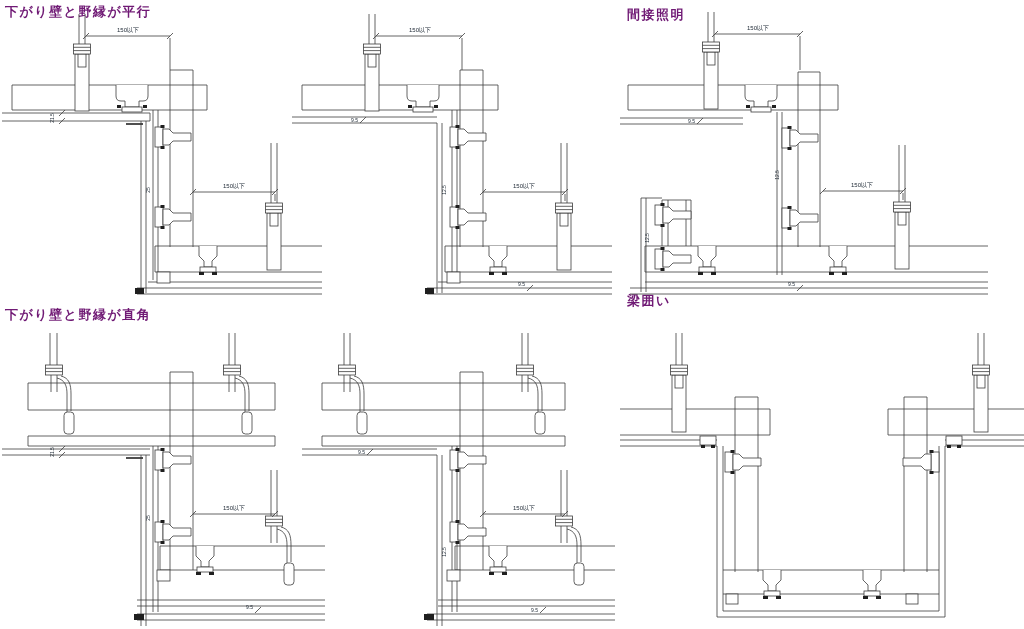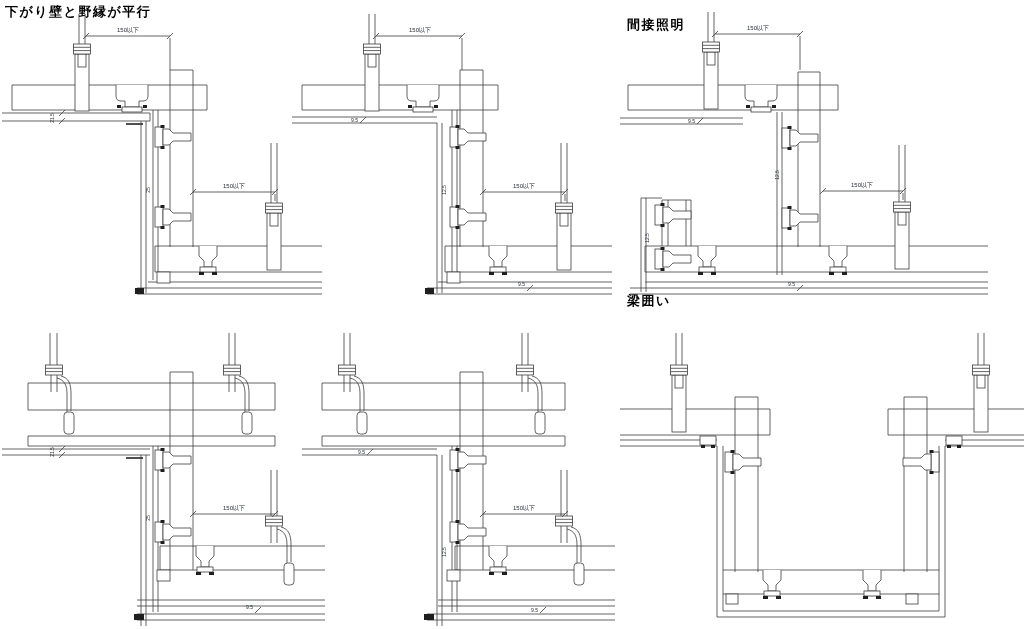--- a/index.html
+++ b/index.html
@@ -1,34 +1,35 @@
 <!DOCTYPE html>
 <html><head>
 <meta charset="utf-8">
 <style>
   html,body{margin:0;padding:0;background:#fff;}
   #canvas{position:relative;width:1024px;height:629px;background:#fff;overflow:hidden;
           font-family:"Liberation Sans",sans-serif;}
-  .title{position:absolute;font:bold 13px "Liberation Sans",sans-serif;color:#000000;
+  .title{position:absolute;font:bold 13px "Liberation Sans",sans-serif;color:#701a75;
          letter-spacing:1.5px;white-space:nowrap;text-align:center;}
   svg.sheet{position:absolute;left:0;top:0;}
   svg .ln, svg path, svg rect, svg line{stroke:#3c3c3c;stroke-width:0.8;fill:none;}
   svg .w{fill:#ffffff;}
   svg .b{fill:#1f1f1f;stroke:none;}
   svg .t2{stroke-width:1.8;}
   svg text{font-family:"Liberation Sans",sans-serif;font-size:6px;fill:#1c2733;stroke:none;}
   svg text.tiny{font-size:5px;}
 </style>
 </head>
 <body>
 
 <div id="canvas">
 
   <div class="title" style="left:5px;top:3px">下がり壁と野縁が平行</div>
-  <div class="title" style="left:627px;top:16px">間接照明</div>
+  <div class="title" style="left:627px;top:6px">間接照明</div>
+  <div class="title" style="left:5px;top:306px">下がり壁と野縁が直角</div>
   <div class="title" style="left:627px;top:292px">梁囲い</div>
 
   <svg class="sheet" width="1024" height="629" viewBox="0 0 1024 629">
     <defs>
       <g id="hangerBody">
         <rect class="w" x="-7" y="10" width="14" height="57"></rect>
         <rect class="w" x="-4" y="10" width="8" height="13"></rect>
         <rect class="w" x="-8.5" y="0" width="17" height="10"></rect>
         <line x1="-8.5" y1="3.3" x2="8.5" y2="3.3"></line>
         <line x1="-8.5" y1="6.6" x2="8.5" y2="6.6"></line>

